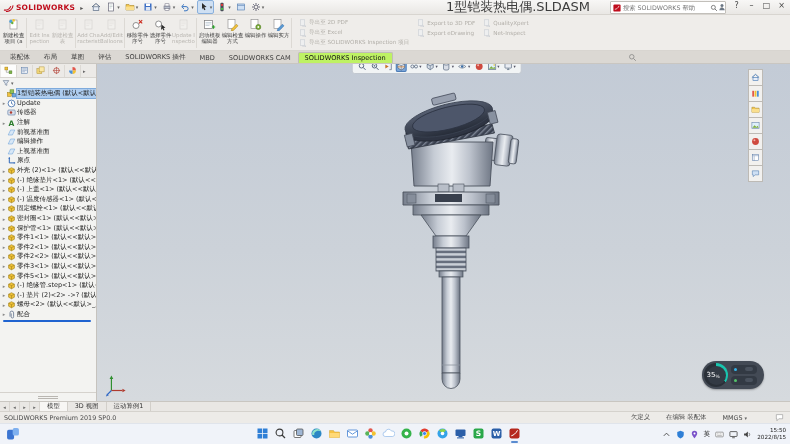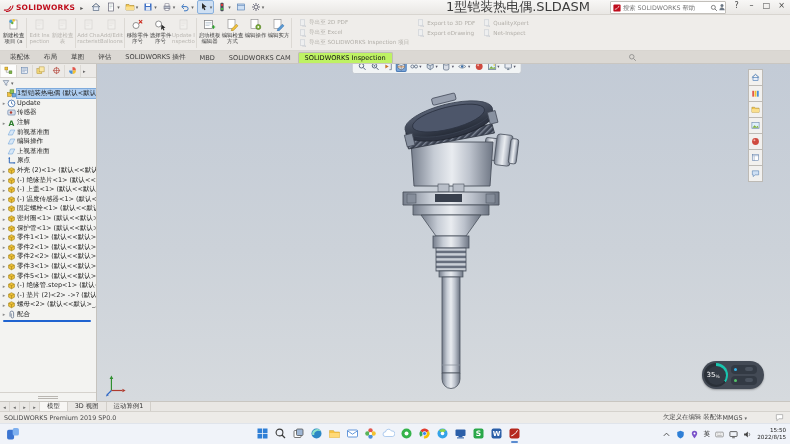--- a/index.html
+++ b/index.html
@@ -90,21 +90,21 @@
   .zb-pill{width:26px;height:9px;background:#333a44;border-radius:4px;position:relative}
   .zb-pill i{position:absolute;left:3px;top:3px;width:3px;height:3px;border-radius:50%}
   .zb-pill.p1 i{background:#35b3e8}.zb-pill.p2 i{background:#54c26a}
   .zb-pill b{position:absolute;right:4px;top:2px;width:8px;height:4px;border-radius:2px;background:#4a525e}
   
   #bottom-tabs{flex:0 0 9px;background:#e9e7e4;border-top:1px solid #c9c6c1;display:flex;align-items:stretch}
   .bnav{width:9px;display:flex;align-items:center;justify-content:center;font-size:5px;color:#666;border-right:1px solid #d8d5d0}
   .btab{font-size:6.4px;padding:0 7px;display:flex;align-items:center;color:#333;border-right:1px solid #d2cfca}
   .btab.active{background:#f7f6f4}
   #statusbar{flex:0 0 11px;background:#edebe8;border-top:1px solid #d5d2cd;display:flex;align-items:center;font-size:6.4px;color:#4a4a4a;padding:0 4px}
-  .sb-right{margin-left:auto;display:flex;align-items:center;}
+  .sb-right{margin-left:auto;display:flex;align-items:center;gap:16px}
   .sb-caret{font-size:5px;margin-left:2px;color:#666}
   .sb-comment{margin-left:28px;margin-right:2px;width:9px;height:9px}
   #taskbar{flex:0 0 20px;background:#f0f3f9;border-top:1px solid #e0e4eb;position:relative}
   .tb-widgets{position:absolute;left:6px;top:3px;width:14px;height:14px}
   #tb-center{position:absolute;left:256px;top:3px;display:flex;gap:5px}
   .tbic{width:13px;height:13px;position:relative}
   .tbic svg{width:13px;height:13px}
   .tbic.active::after{content:"";position:absolute;left:3px;bottom:-3px;width:7px;height:2px;border-radius:1px;background:#5a8bd0}
   #tb-tray{position:absolute;right:4px;top:2px;display:flex;align-items:center;gap:5px;height:16px}
   .trico{width:9px;height:9px}

